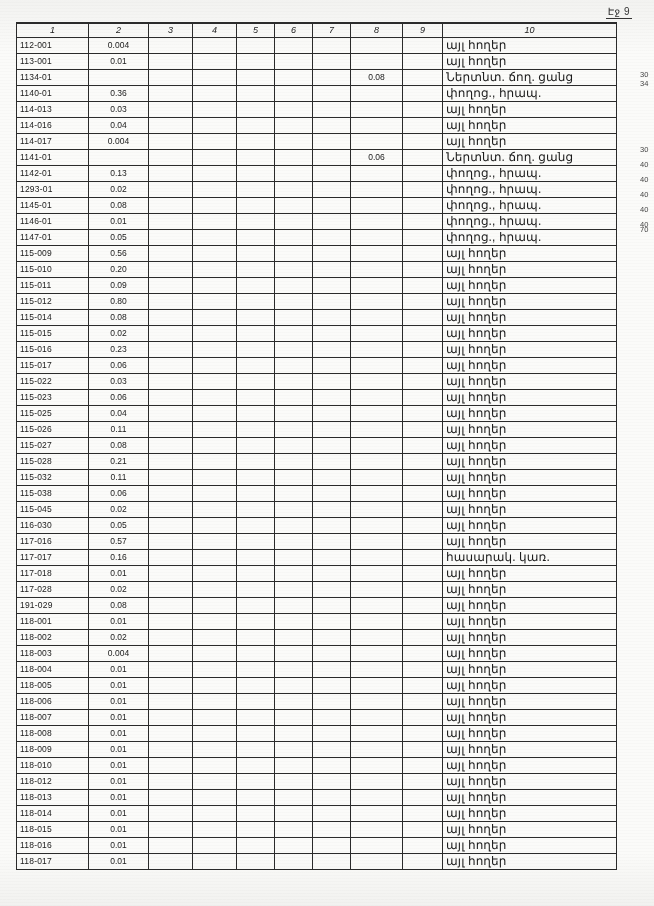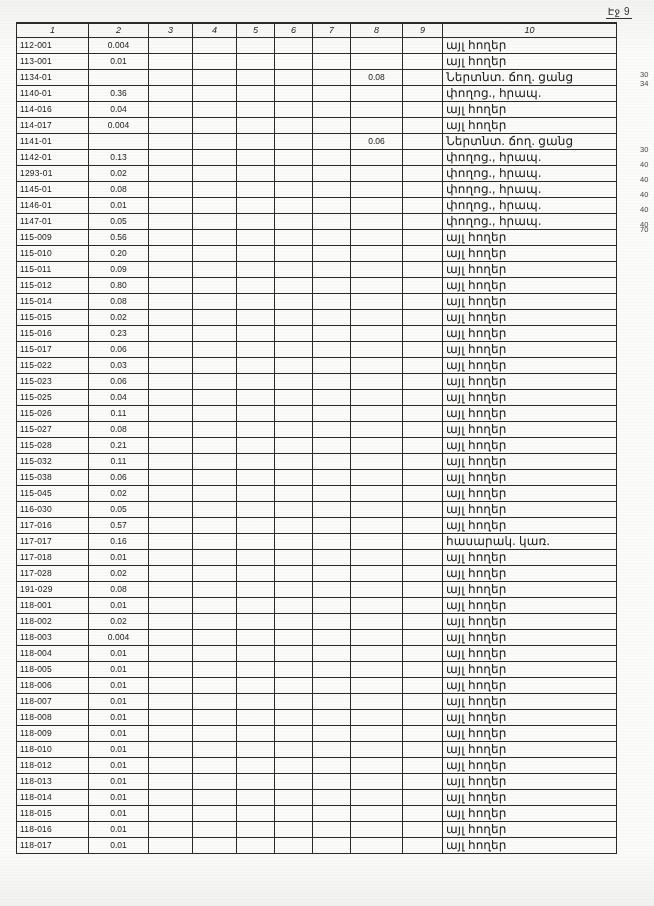--- a/index.html
+++ b/index.html
@@ -197,20 +197,32 @@
             <td class="blank"></td>
             <td class="blank"></td>
             <td class="blank"></td>
             <td class="blank"></td>
             <td class="blank"></td>
             <td class="num"></td>
             <td class="blank"></td>
             <td class="note">փողոց., հրապ.</td>
           </tr>
           <tr>
+            <td class="code">114-013</td>
+            <td class="num">0.03</td>
+            <td class="blank"></td>
+            <td class="blank"></td>
+            <td class="blank"></td>
+            <td class="blank"></td>
+            <td class="blank"></td>
+            <td class="num"></td>
+            <td class="blank"></td>
+            <td class="note">այլ հողեր</td>
+          </tr>
+          <tr>
             <td class="code">114-016</td>
             <td class="num">0.04</td>
             <td class="blank"></td>
             <td class="blank"></td>
             <td class="blank"></td>
             <td class="blank"></td>
             <td class="blank"></td>
             <td class="num"></td>
             <td class="blank"></td>
             <td class="note">այլ հողեր</td>

